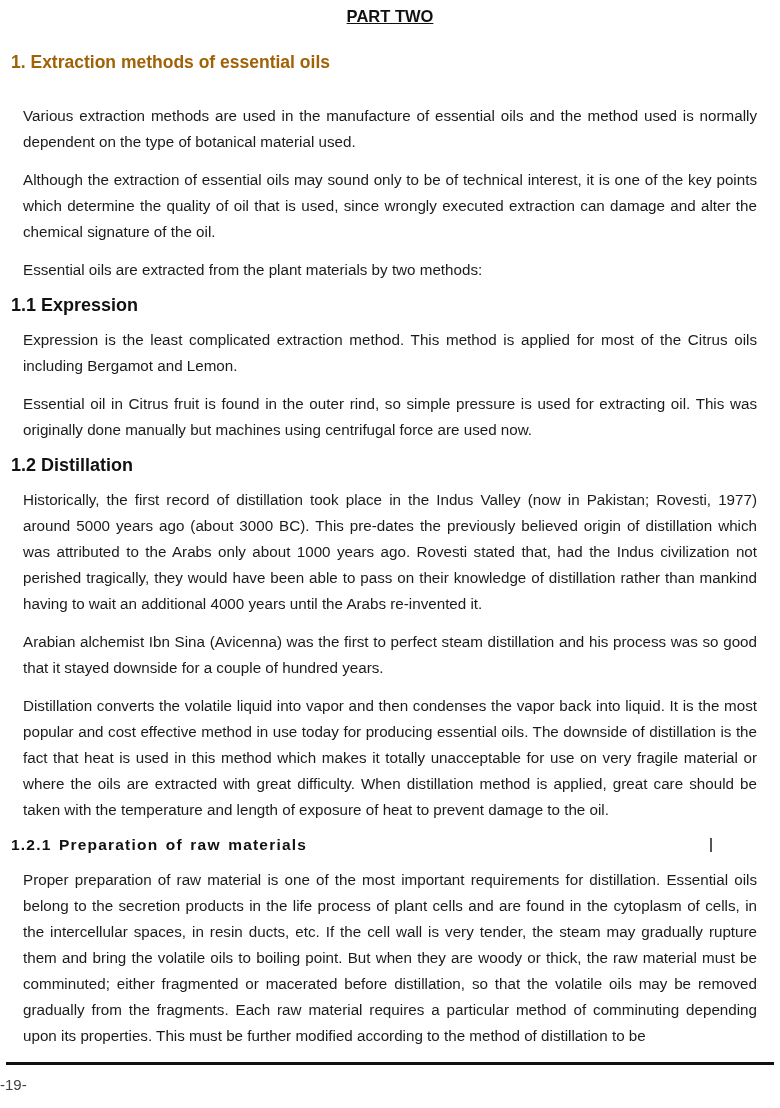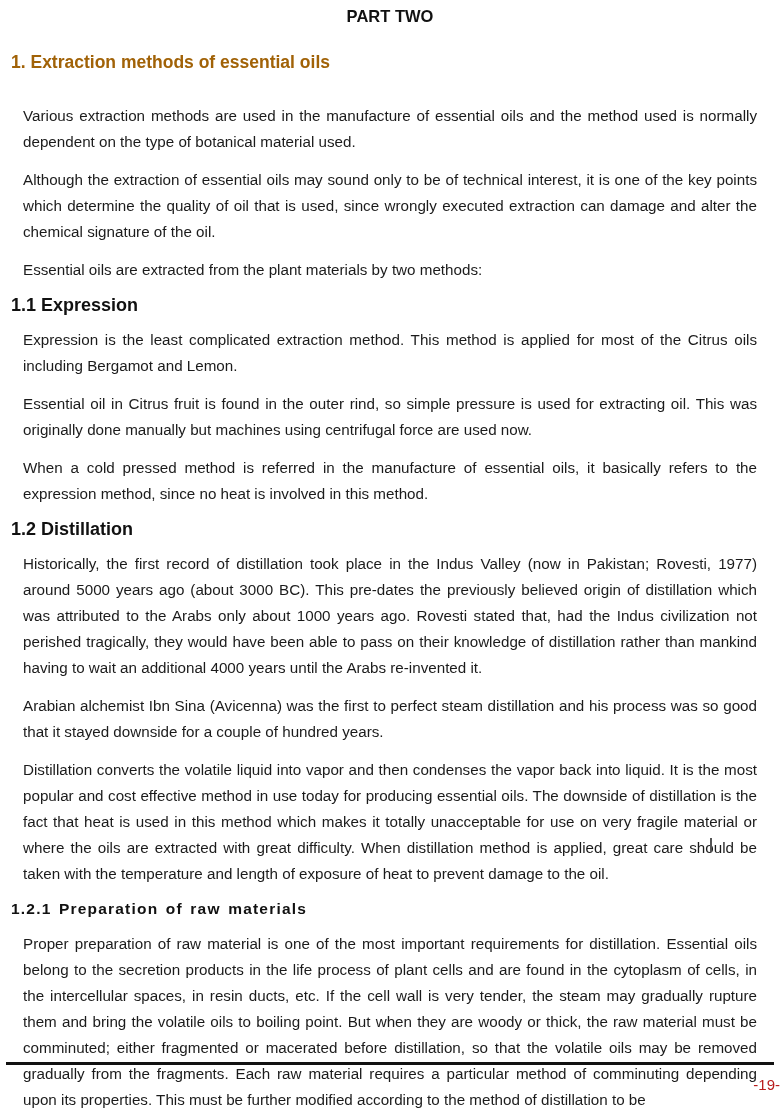--- a/index.html
+++ b/index.html
@@ -18,20 +18,21 @@
   .page {
     padding: 6px 11px 0 11px;
   }
   .part-title {
     text-align: center;
     font-weight: bold;
     font-size: 16.5px;
     line-height: 20px;
     color: #111;
     margin: 0;
+    text-decoration: underline;
   }
   .h1 {
     font-size: 17.5px;
     font-weight: bold;
     line-height: 21px;
     color: #a16207;
     margin: 26px 0 0 0;
   }
   .h2 {
     font-size: 18px;
@@ -63,25 +64,25 @@
     left: 0;
     right: 0;
     top: 1062px;
   }
   .rule {
     height: 3px;
     background: #111;
     margin: 0 6px;
   }
   .pagenum {
-    text-align: right;
+    text-align: left;
     font-size: 15px;
     line-height: 20px;
     margin-top: 10px;
-    color: #b91c1c;
+    color: #404040;
   }
   .artifact {
     position: absolute;
     left: 710px;
     top: 838px;
     width: 2px;
     height: 14px;
     background: #555;
   }
 </style>
@@ -93,21 +94,20 @@
   <div class="part-title">PART TWO</div>
 
   <h1 class="h1">1. Extraction methods of essential oils</h1>
   <p class="para first">Various extraction methods are used in the manufacture of essential oils and the method used is normally dependent on the type of botanical material used.</p>
   <p class="para">Although the extraction of essential oils may sound only to be of technical interest, it is one of the key points which determine the quality of oil that is used, since wrongly executed extraction can damage and alter the chemical signature of the oil.</p>
   <p class="para">Essential oils are extracted from the plant materials by two methods:</p>
 
   <h2 class="h2">1.1 Expression</h2>
   <p class="para">Expression is the least complicated extraction method. This method is applied for most of the Citrus oils including Bergamot and Lemon.</p>
   <p class="para">Essential oil in Citrus fruit is found in the outer rind, so simple pressure is used for extracting oil. This was originally done manually but machines using centrifugal force are used now.</p>
-  <p class="para">When a cold pressed method is referred in the manufacture of essential oils, it basically refers to the expression method, since no heat is involved in this method.</p>
 
   <h2 class="h2">1.2 Distillation</h2>
   <p class="para">Historically, the first record of distillation took place in the Indus Valley (now in Pakistan; Rovesti, 1977) around 5000 years ago (about 3000 BC). This pre-dates the previously believed origin of distillation which was attributed to the Arabs only about 1000 years ago. Rovesti stated that, had the Indus civilization not perished tragically, they would have been able to pass on their knowledge of distillation rather than mankind having to wait an additional 4000 years until the Arabs re-invented it.</p>
   <p class="para">Arabian alchemist Ibn Sina (Avicenna) was the first to perfect steam distillation and his process was so good that it stayed downside for a couple of hundred years.</p>
   <p class="para">Distillation converts the volatile liquid into vapor and then condenses the vapor back into liquid. It is the most popular and cost effective method in use today for producing essential oils. The downside of distillation is the fact that heat is used in this method which makes it totally unacceptable for use on very fragile material or where the oils are extracted with great difficulty. When distillation method is applied, great care should be taken with the temperature and length of exposure of heat to prevent damage to the oil.</p>
 
   <h3 class="h3">1.2.1 Preparation of raw materials</h3>
   <p class="para">Proper preparation of raw material is one of the most important requirements for distillation. Essential oils belong to the secretion products in the life process of plant cells and are found in the cytoplasm of cells, in the intercellular spaces, in resin ducts, etc. If the cell wall is very tender, the steam may gradually rupture them and bring the volatile oils to boiling point. But when they are woody or thick, the raw material must be comminuted; either fragmented or macerated before distillation, so that the volatile oils may be removed gradually from the fragments. Each raw material requires a particular method of comminuting depending upon its properties. This must be further modified according to the method of distillation to be</p>
 
 </div>

